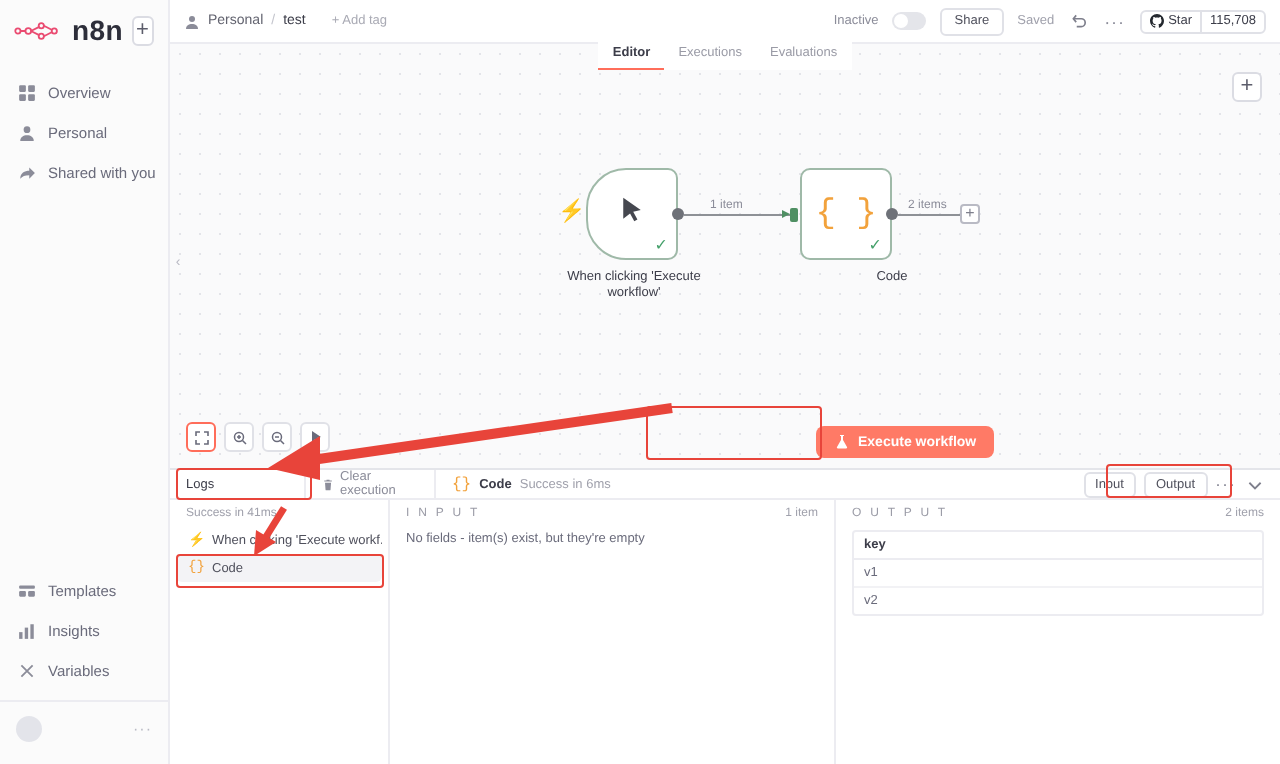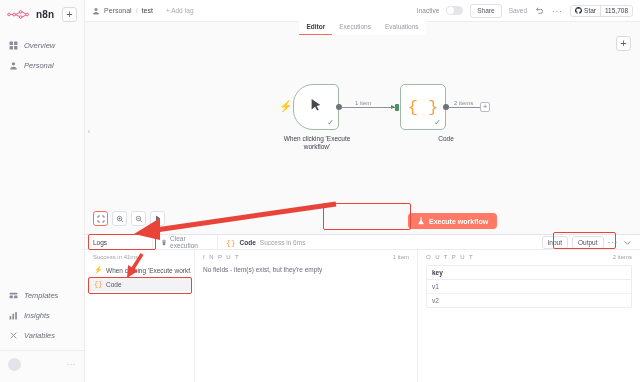--- a/index.html
+++ b/index.html
@@ -15,36 +15,36 @@
   .sidebar {
     width: 85px; height: 382px;
     background: #fbfbfb;
     border-right: 1px solid #ececf1;
     display: flex; flex-direction: column;
     flex: 0 0 85px;
   }
   .sb-top { padding: 7px 7px 4px 7px; display: flex; align-items: center; gap: 4px; }
   .logo-wrap { display: flex; align-items: center; gap: 3px; flex: 1; }
   .logo-mark { width: 26px; height: 11px; }
-  .logo-text { font-size: 10px; font-weight: 700; color: #2d2e3a; letter-spacing: .2px; }
+  .logo-text { font-size: 14px; font-weight: 700; color: #2d2e3a; letter-spacing: .2px; }
   .plus-btn {
     width: 15px; height: 15px; border: 1px solid #dbdce3; border-radius: 3px;
     background: #fff; color: #5c5d6b; font-size: 11px; line-height: 13px;
     text-align: center; cursor: pointer;
   }
-  .sb-nav { padding-top: 9px; font-style: italic; }
+  .sb-nav { padding-top: 9px; }
   .sb-item {
     display: flex; align-items: center; gap: 6px;
     padding: 5px 8px; font-size: 7.5px; color: #6a6b7b; cursor: pointer;
     white-space: nowrap;
   }
   .sb-ico { width: 10px; height: 10px; display: inline-flex; align-items: center; justify-content: center; color: #8b8c99; flex: 0 0 10px;}
   .sb-ico svg { width: 9px; height: 9px; display: block; }
   .sb-spacer { flex: 1; }
-  .sb-bottom { padding-bottom: 4px; font-style: italic; }
+  .sb-bottom { padding-bottom: 4px; }
   .sb-item .chev { margin-left: auto; font-size: 6px; color: #b9bac4; }
   .sb-user {
     border-top: 1px solid #ececf1; margin-top: 5px; padding: 7px 8px;
     display: flex; align-items: center; gap: 5px;
   }
   .sb-avatar { width: 13px; height: 13px; border-radius: 50%; background: #e3e4ea; }
   .sb-username { font-size: 7px; color: #9b9caa; flex: 1; }
   .sb-dots { font-size: 8px; color: #b9bac4; letter-spacing: .5px; }
 
   
@@ -274,20 +274,28 @@
       </div>
       <div class="sb-item">
         <span class="sb-ico">
           <svg viewBox="0 0 16 16" fill="currentColor">
               <circle cx="8" cy="5" r="3"></circle>
               <path d="M2 15c0-3.3 2.7-5 6-5s6 1.7 6 5z"></path>
             </svg>
         </span>
         <span>Personal</span>
       </div>
+      <div class="sb-item">
+        <span class="sb-ico">
+          <svg viewBox="0 0 16 16" fill="currentColor">
+              <path d="M2 13c0-5 4-7 8-7V3l5 5-5 5v-3c-4 0-6 1-8 3z"></path>
+            </svg>
+        </span>
+        <span>Shared with you</span>
+      </div>
     </div>
 
     <div class="sb-spacer"></div>
 
     <div class="sb-bottom">
       <div class="sb-item">
         <span class="sb-ico">
           <svg viewBox="0 0 16 16" fill="currentColor">
               <rect x="1" y="3" width="14" height="3" rx="1"></rect>
               <rect x="1" y="8" width="6" height="5" rx="1"></rect>

